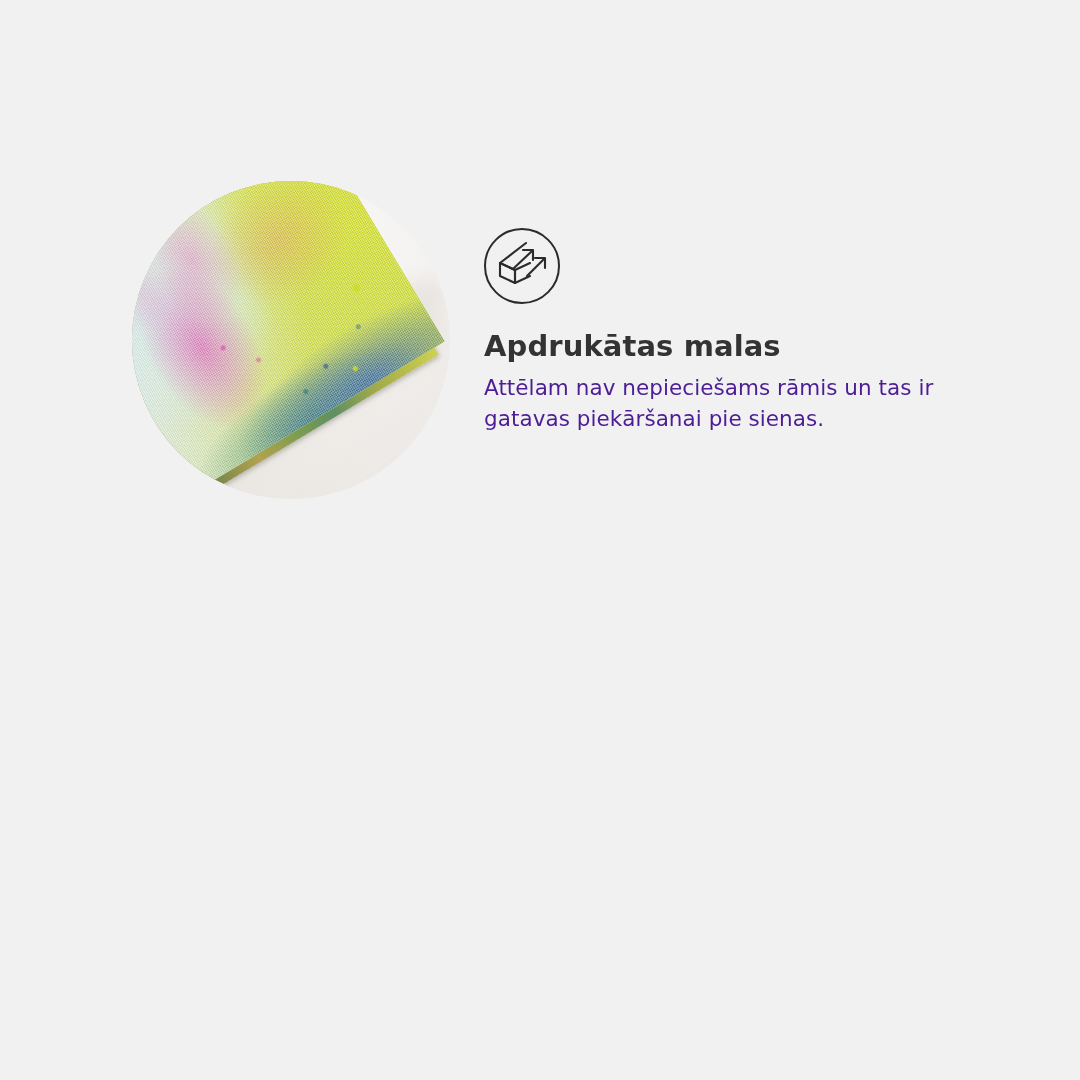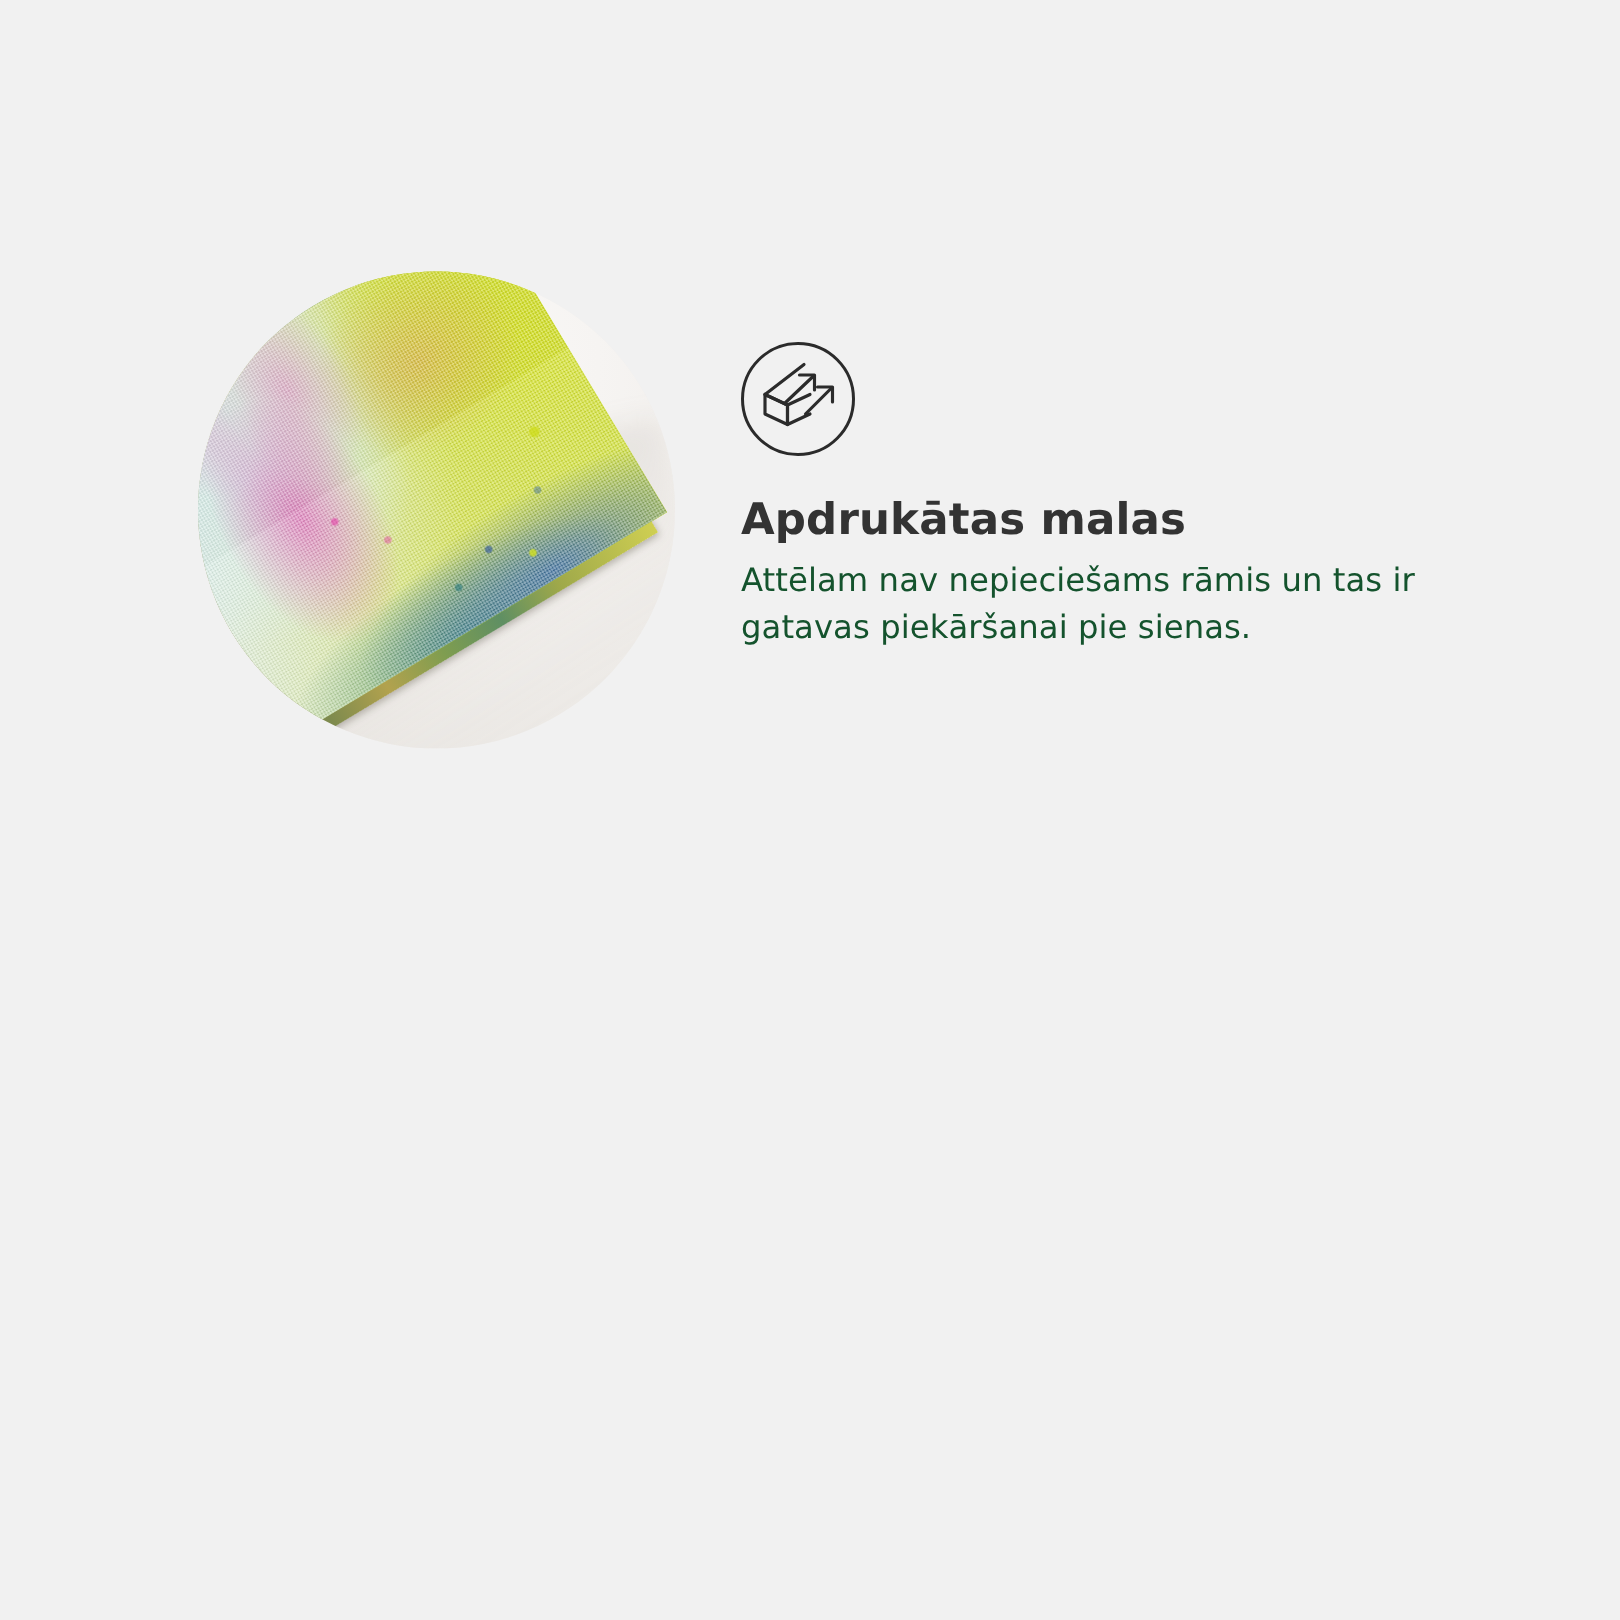--- a/index.html
+++ b/index.html
@@ -133,21 +133,21 @@
       radial-gradient(circle at 52% 90%, rgba(20,110,120,0.5) 0 2px, transparent 3px),
       radial-gradient(circle at 36% 62%, rgba(226,40,160,0.5) 0 2px, transparent 3px),
       radial-gradient(circle at 44% 72%, rgba(226,40,160,0.4) 0 2px, transparent 3px),
       radial-gradient(circle at 84% 68%, rgba(205,220,25,0.75) 0 3px, transparent 4px),
       radial-gradient(circle at 78% 80%, rgba(40,90,165,0.4) 0 2px, transparent 3px);
   }
 
   
   .content {
     position: absolute;
-    left: 494px;
+    left: 484px;
   }
   #content-printed-edges { top: 228px; width: 500px; }
 
   .icon-badge {
     width: 72px;
     height: 72px;
     border: 2px solid #2b2b2b;
     border-radius: 50%;
     display: block;
   }
@@ -161,21 +161,21 @@
     color: #333333;
     letter-spacing: 0.1px;
   }
   #title-printed-edges { margin-top: 25px; }
 
   .feature-desc {
     margin: 0;
     padding: 0;
     font-size: 21.5px;
     line-height: 31px;
-    color: #14532d;
+    color: #4c1d95;
     letter-spacing: 0.05px;
   }
   #desc-printed-edges { margin-top: 9px; width: 480px; }
 </style>
 </head>
 <body>
 
 <div class="page">
 
   <section class="feature" id="feature-printed-edges">

